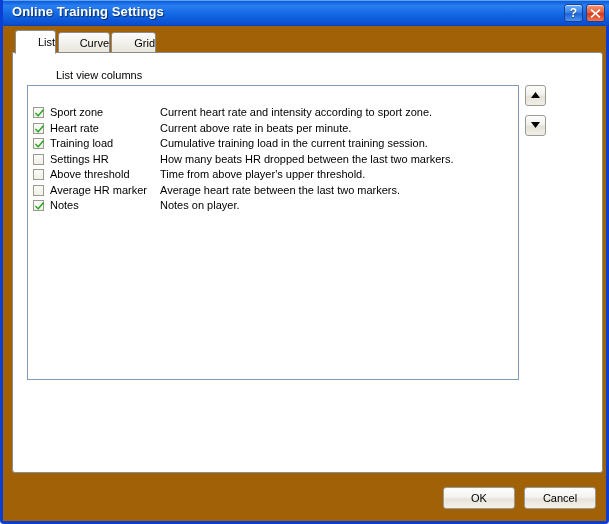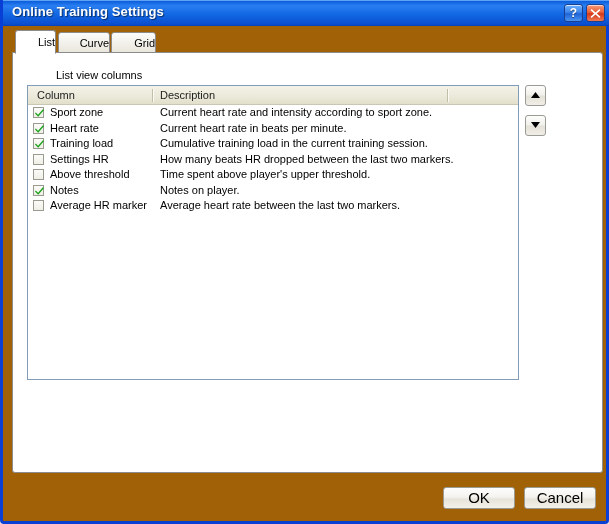--- a/index.html
+++ b/index.html
@@ -147,21 +147,21 @@
   .movebtn svg{display:block;margin:6px auto 0;}
   #move-up{top:32px;}
   #move-down{top:62px;}
   
   .dlgbtn{
     position:absolute;top:487px;width:72px;height:22px;
     box-sizing:border-box;
     border:1px solid #9b9b96;
     border-radius:3px;
     background:linear-gradient(to bottom,#fdfdfd 0%,#f4f3ef 45%,#e6e4da 55%,#f3f1e9 100%);
-    font-size:15px;color:#000;
+    font-size:11px;color:#000;
     text-align:center;line-height:20px;
     cursor:default;
   }
   #ok-button{left:440px;}
   #cancel-button{left:521px;}
 </style>
 </head>
 <body>
 
 <div id="window">
@@ -185,47 +185,41 @@
     <div class="tab" style="left:43px;width:52px;">Curve</div>
     <div class="tab" style="left:96px;width:45px;">Grid</div>
   </div>
 
   <div id="tabpanel">
 
     <div id="group-label">List view columns</div>
 
     <div id="listview">
 
-      <div id="lv-header">
-        <div class="hdr-cell" style="left:9px;">Column</div>
-        <div class="hdr-sep" style="left:124px;"></div>
-        <div class="hdr-cell" style="left:132px;">Description</div>
-        <div class="hdr-sep" style="left:419px;"></div>
-      </div>
 
       <div id="lv-rows">
 
         <div class="lv-row">
           <span class="cb checked">
             <svg width="11" height="11" viewBox="0 0 11 11">
                 <path d="M1.8 5.4 L4.1 7.8 L9.1 1.9 L9.9 3.2 L4.2 9.7 L1.0 6.6 Z" fill="#1ba31b"></path>
               </svg>
           </span>
           <span class="col-name">Sport zone</span>
           <span class="col-desc">Current heart rate and intensity according to sport zone.</span>
         </div>
 
         <div class="lv-row">
           <span class="cb checked">
             <svg width="11" height="11" viewBox="0 0 11 11">
                 <path d="M1.8 5.4 L4.1 7.8 L9.1 1.9 L9.9 3.2 L4.2 9.7 L1.0 6.6 Z" fill="#1ba31b"></path>
               </svg>
           </span>
           <span class="col-name">Heart rate</span>
-          <span class="col-desc">Current heart rate in beats per minute.</span>
+          <span class="col-desc">Current above rate in beats per minute.</span>
         </div>
 
         <div class="lv-row">
           <span class="cb checked">
             <svg width="11" height="11" viewBox="0 0 11 11">
                 <path d="M1.8 5.4 L4.1 7.8 L9.1 1.9 L9.9 3.2 L4.2 9.7 L1.0 6.6 Z" fill="#1ba31b"></path>
               </svg>
           </span>
           <span class="col-name">Training load</span>
           <span class="col-desc">Cumulative training load in the current training session.</span>
@@ -238,39 +232,39 @@
           </span>
           <span class="col-name">Settings HR</span>
           <span class="col-desc">How many beats HR dropped between the last two markers.</span>
         </div>
 
         <div class="lv-row">
           <span class="cb">
             
           </span>
           <span class="col-name">Above threshold</span>
-          <span class="col-desc">Time spent above player's upper threshold.</span>
+          <span class="col-desc">Time from above player's upper threshold.</span>
+        </div>
+
+        <div class="lv-row">
+          <span class="cb">
+            
+          </span>
+          <span class="col-name">Average HR marker</span>
+          <span class="col-desc">Average heart rate between the last two markers.</span>
         </div>
 
         <div class="lv-row">
           <span class="cb checked">
             <svg width="11" height="11" viewBox="0 0 11 11">
                 <path d="M1.8 5.4 L4.1 7.8 L9.1 1.9 L9.9 3.2 L4.2 9.7 L1.0 6.6 Z" fill="#1ba31b"></path>
               </svg>
           </span>
           <span class="col-name">Notes</span>
           <span class="col-desc">Notes on player.</span>
-        </div>
-
-        <div class="lv-row">
-          <span class="cb">
-            
-          </span>
-          <span class="col-name">Average HR marker</span>
-          <span class="col-desc">Average heart rate between the last two markers.</span>
         </div>
 
       </div>
     </div>
 
     <div class="movebtn" id="move-up">
       <svg width="9" height="6" viewBox="0 0 9 6">
         <path d="M4.5 0 L9 6 L0 6 Z" fill="#000000"></path>
       </svg>
     </div>

